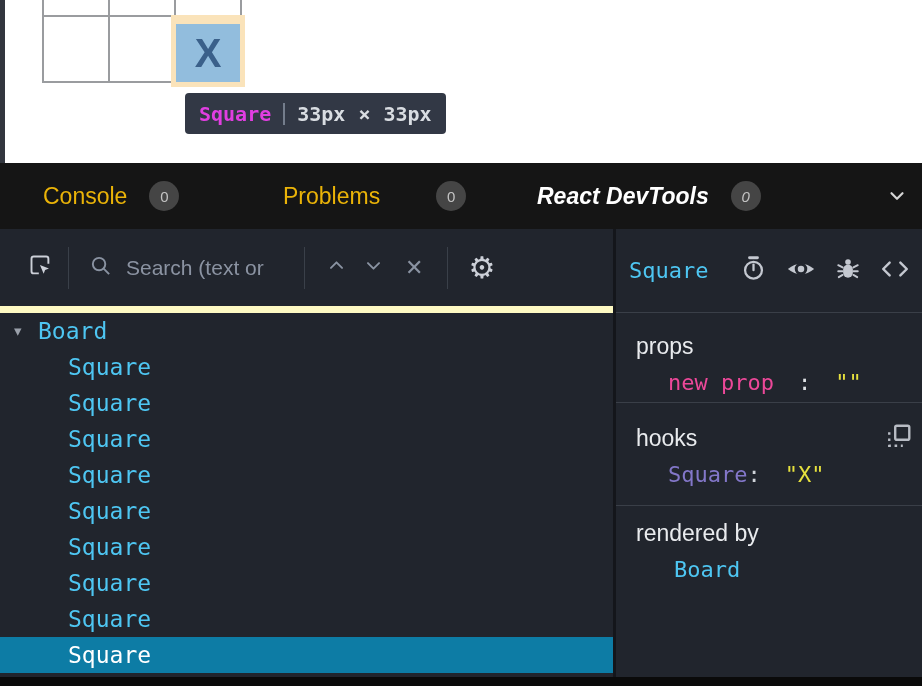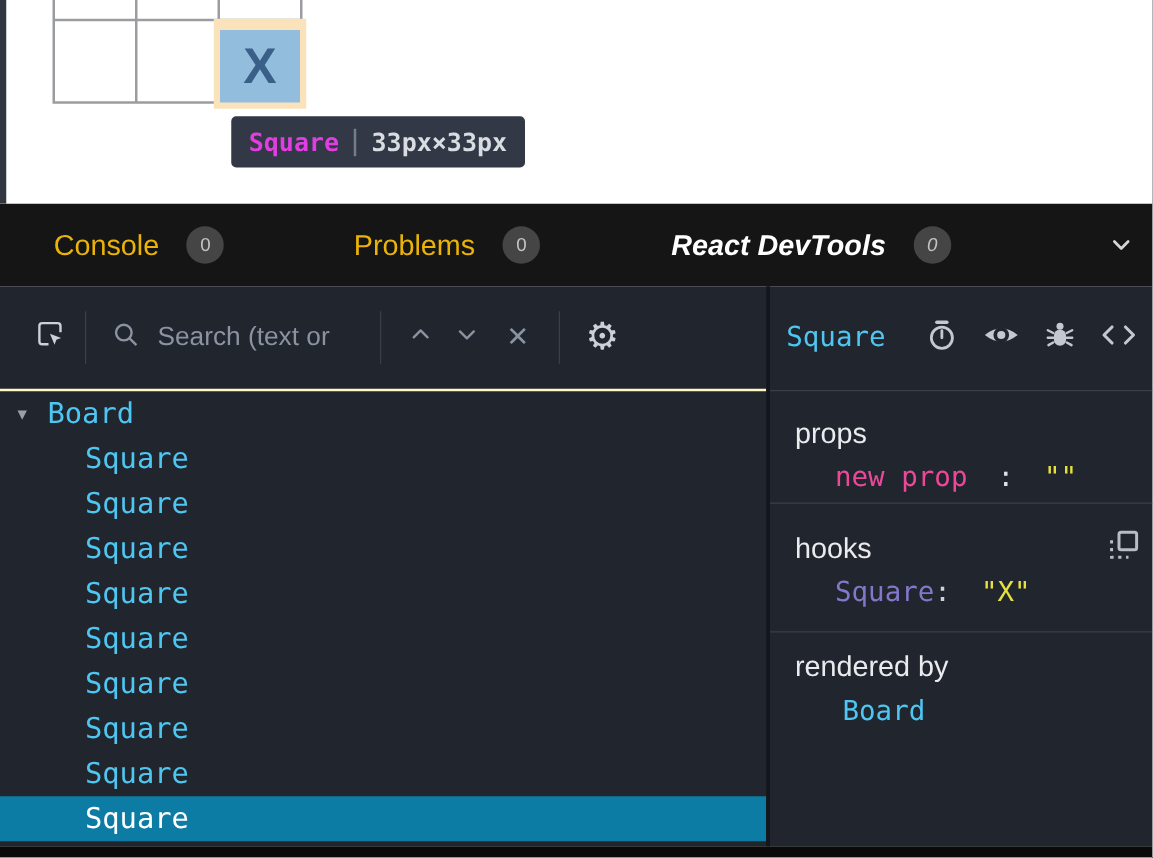--- a/index.html
+++ b/index.html
@@ -15,39 +15,39 @@
   .cell { background:#ffffff; }
   .hl-frame { position:absolute; left:171px; top:15px; width:74px; height:72px;
               background:#fae3ba; padding:9px 5px 5px 5px; display:flex; }
   .hl-cell { flex:1; background:#92bddd; display:flex; align-items:center; justify-content:center;
              color:#3a608a; font-weight:bold; font-size:40px; font-family:"Liberation Sans",sans-serif; }
   .size-tooltip { position:absolute; left:185px; top:93px; height:41px; padding:0 14px;
                   background:#323845; border-radius:4px; display:flex; align-items:center; gap:12px;
                   font-family:"DejaVu Sans Mono",monospace; font-weight:bold; font-size:20px; }
   .tt-name { color:#e13ee1; }
   .tt-sep { width:2px; height:22px; background:#768; background:#747d8c; }
-  .tt-dims { color:#d9dde2; display:flex; }
+  .tt-dims { color:#d9dde2; display:flex; gap:13px; }
 
   
   .tabbar { position:absolute; top:163px; left:0; width:922px; height:66px; background:#151515; }
   .tab { position:absolute; top:0; height:66px; display:flex; align-items:center; cursor:default; }
   .tab-label { font-size:23px; color:#eab308; }
   .tab.active .tab-label { color:#ffffff; font-weight:bold; }
   .badge { margin-left:22px; width:30px; height:30px; border-radius:50%; background:#454545;
            color:#c3c3c3; font-size:15px; display:flex; align-items:center; justify-content:center; }
-  .tab-console { left:43px; } .tab-problems { left:283px; } .tab-react { left:537px;font-style:italic; }
+  .tab-console { left:43px; } .tab-problems { left:283px;gap:34px; } .tab-react { left:537px;font-style:italic; }
   .tabbar-chevron { position:absolute; right:14px; top:22px; color:#d5d5d5; }
 
   
   .devtools { position:absolute; top:229px; left:0; width:922px; height:448px; background:#21252d; display:flex; }
   .left-panel { width:613px; display:flex; flex-direction:column; }
   .v-divider { width:3px; background:#14161b; }
   .right-panel { flex:1; display:flex; flex-direction:column; }
 
-  .toolbar { height:84px; border-bottom:2px solid #fef9c3; display:flex; align-items:center; padding-left:27px; }
+  .toolbar { height:84px; border-bottom:7px solid #fef9c3; display:flex; align-items:center; padding-left:27px; }
   .tb-sep { width:1px; height:42px; background:#3a4049; }
   .icon-dim { color:#8a93a2; } .icon-bright { color:#ccd0d8; }
   .search-input { margin-left:14px; width:172px; background:transparent; border:none; outline:none;
                   font-family:"Liberation Sans",sans-serif; font-size:21px; color:#c8cdd6; }
   .search-input::placeholder { color:#8b93a2; opacity:1; }
   .glyph-btn { font-size:22px; line-height:1; }
   .gear-glyph { font-size:30px; line-height:1; }
 
   .tree { flex:1; font-family:"DejaVu Sans Mono",monospace; font-size:23px; overflow:hidden; }
   .tree-row { height:36px; display:flex; align-items:center; color:#4ec6f2; cursor:default; }

